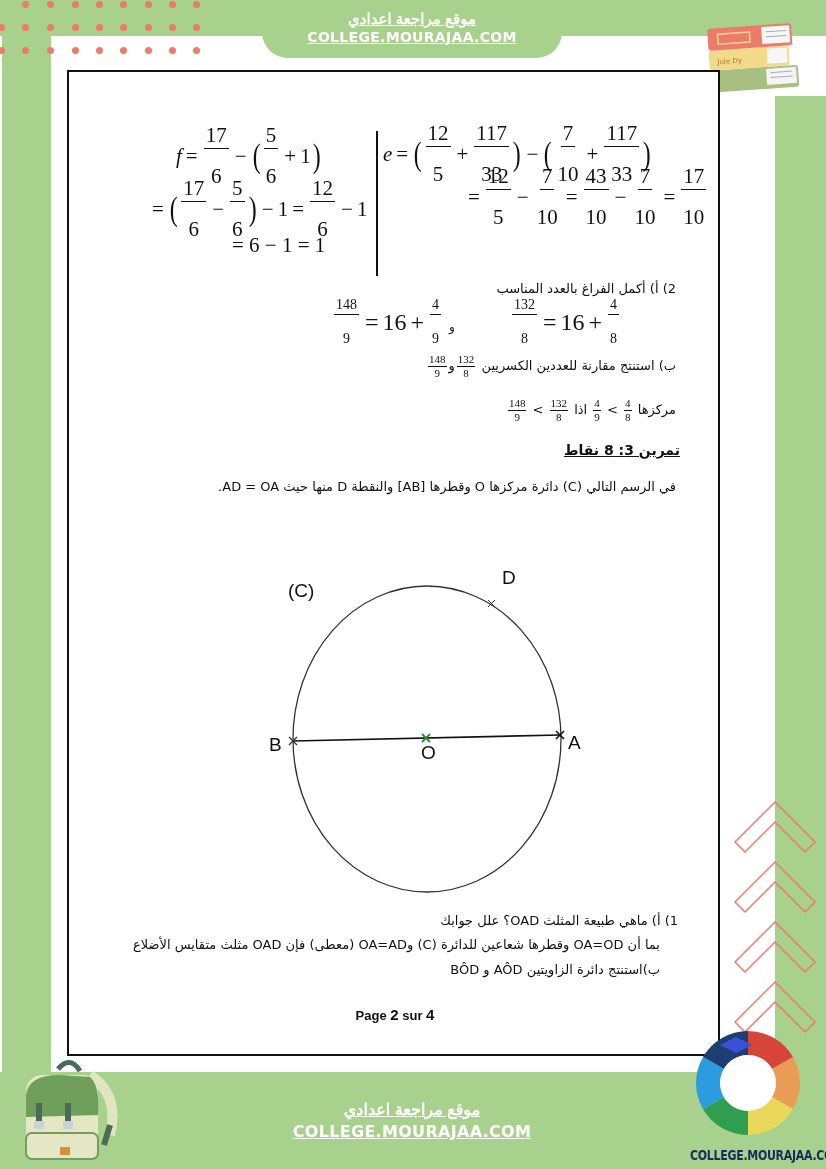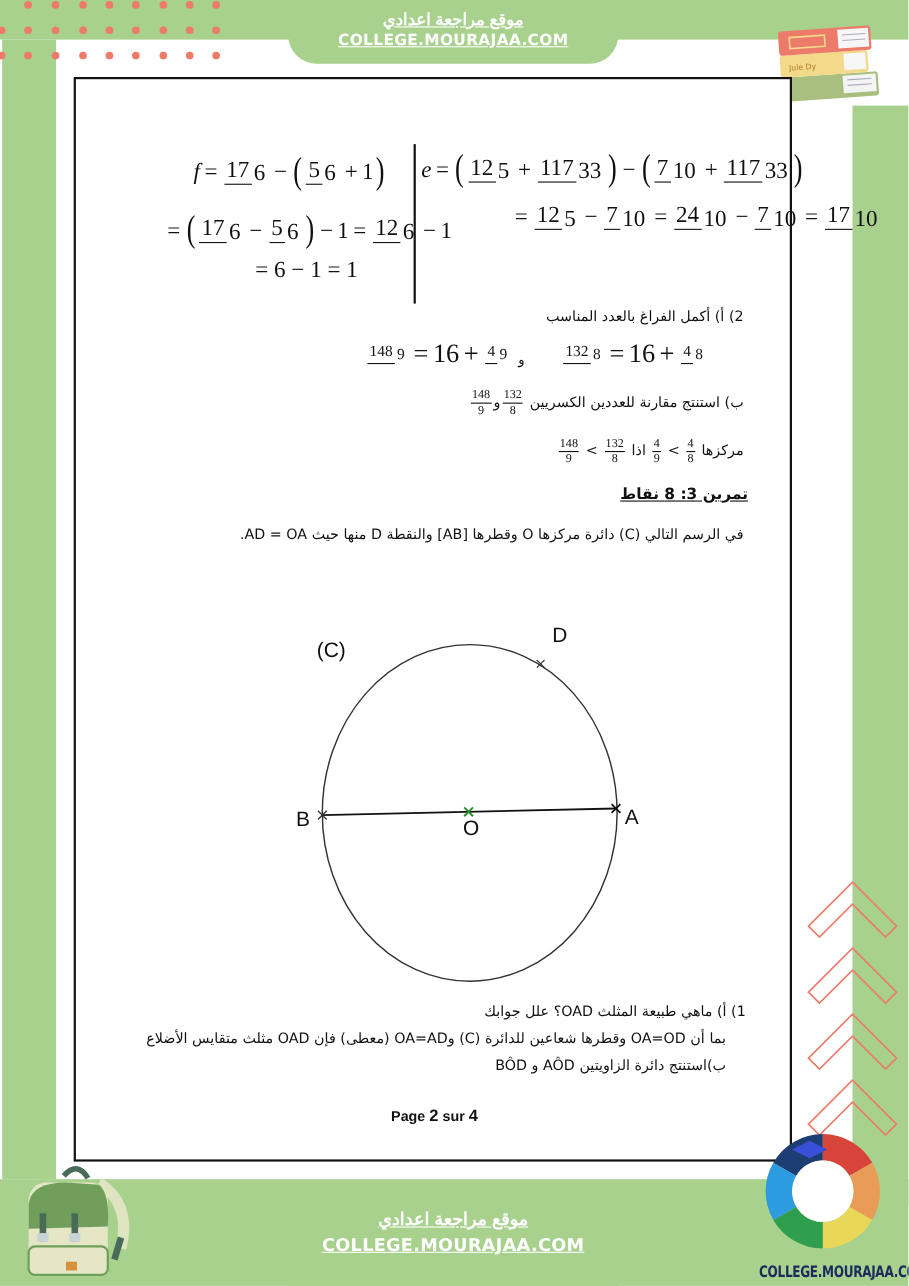--- a/index.html
+++ b/index.html
@@ -30,21 +30,21 @@
   .header-pill .pill-en { font-size: 14px; line-height: 18px; }
   .footer-pill .pill-ar { font-size: 16px; margin-top: 26px; line-height: 22px; }
   .footer-pill .pill-en { font-size: 16px; line-height: 22px; }
 
   .page-frame {
     position: absolute; left: 67px; top: 70px; width: 653px; height: 986px;
     border: 2px solid #111; background: #fff;
   }
 
   .math { position: absolute; font-family: "Liberation Serif", serif; font-size: 21px; color: #111; white-space: nowrap; display: flex; align-items: center; }
-  .frac { display: inline-flex; flex-direction: row; align-items: center; vertical-align: middle; margin: 0 2px; line-height: 1; }
+  .frac { display: inline-flex; flex-direction: column; align-items: center; vertical-align: middle; margin: 0 2px; line-height: 1; gap: 15px; }
   .frac .num { padding: 0 2px 2px; border-bottom: 1.4px solid #111; }
   .frac .den { padding: 2px 2px 0; }
   .op { margin: 0 4px; }
   .paren { font-size: 34px; font-weight: 300; line-height: 1; transform: scaleX(0.7); display: inline-block; }
   .it { font-style: italic; }
 
   .vline { position: absolute; left: 376px; top: 131px; width: 1.5px; height: 145px; background: #111; }
 
   .ar { position: absolute; direction: rtl; text-align: right; font-family: "DejaVu Sans", sans-serif; font-size: 13px; color: #111; white-space: nowrap; }
   .ar .fr { display: inline-flex; flex-direction: column; align-items: center; vertical-align: middle; font-family: "Liberation Serif", serif; font-size: 11px; line-height: 1; margin: 0 2px; direction: ltr; }
@@ -200,21 +200,21 @@
       <span class="num">12</span>
       <span class="den">5</span>
     </span>
   <span class="op">−</span>
   <span class="frac">
       <span class="num">7</span>
       <span class="den">10</span>
     </span>
   <span class="op">=</span>
   <span class="frac">
-      <span class="num">24</span>
+      <span class="num">43</span>
       <span class="den">10</span>
     </span>
   <span class="op">−</span>
   <span class="frac">
       <span class="num">7</span>
       <span class="den">10</span>
     </span>
   <span class="op">=</span>
   <span class="frac">
       <span class="num">17</span>

